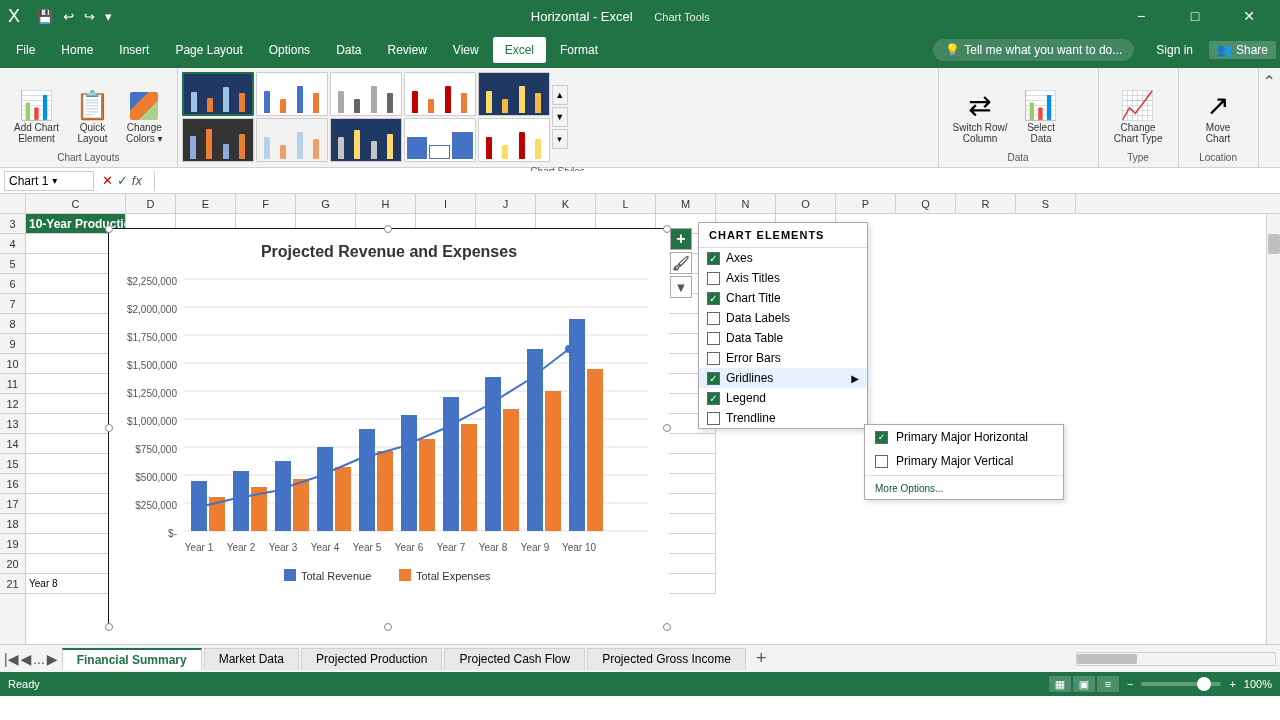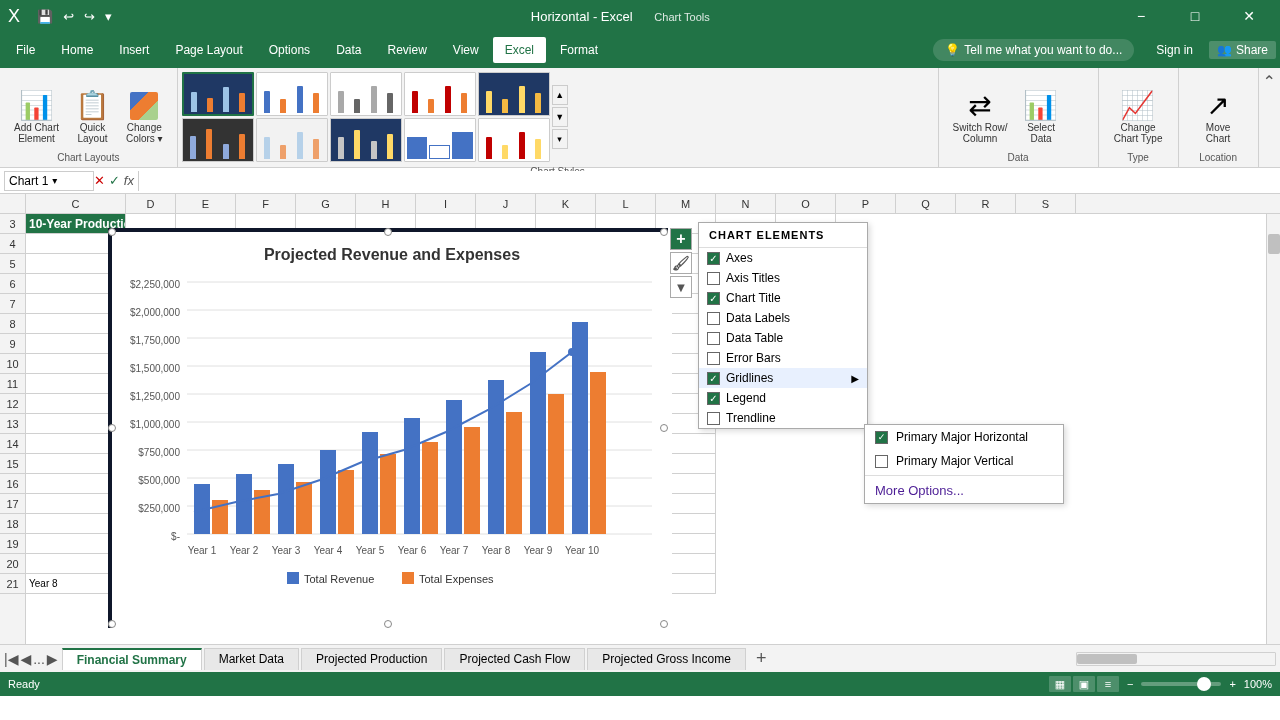--- a/index.html
+++ b/index.html
@@ -175,21 +175,21 @@
     }
 
     
     .formula-bar {
       height: 26px;
       background: white;
       border-bottom: 1px solid #d0d0d0;
       display: flex;
       align-items: center;
       padding: 0 4px;
-      gap: 0;
+      gap: 8px;
     }
     .name-box {
       width: 90px;
       height: 20px;
       border: 1px solid #ccc;
       padding: 0 4px;
       font-size: 12px;
       display: flex;
       align-items: center;
     }
@@ -255,21 +255,21 @@
       white-space: nowrap;
     }
 
     
     .chart-container {
       position: absolute;
       top: 16px;
       left: 82px;
       width: 560px;
       height: 400px;
-      border: 4px solid #0f172a;
+      border: 1px solid #0f172a;
       background: #84cc16;
     }
     .chart-selection-handle {
       position: absolute;
       width: 8px;
       height: 8px;
       background: white;
       border: 1px solid #888;
       border-radius: 50%;
     }
@@ -330,22 +330,22 @@
       display: flex;
       align-items: center;
       padding: 5px 10px;
       gap: 8px;
       font-size: 12px;
       cursor: pointer;
     }
     .submenu-divider { height: 1px; background: #ddd; margin: 2px 0; }
     .submenu-link {
       padding: 5px 10px;
-      font-size: 13px;
-      color: #4c1d95;
+      font-size: 10px;
+      color: #14532d;
       cursor: pointer;
     }
 
     
     .chart-side-btns {
       position: absolute;
       top: 16px;
       left: 636px;
       display: flex;
       flex-direction: column;

